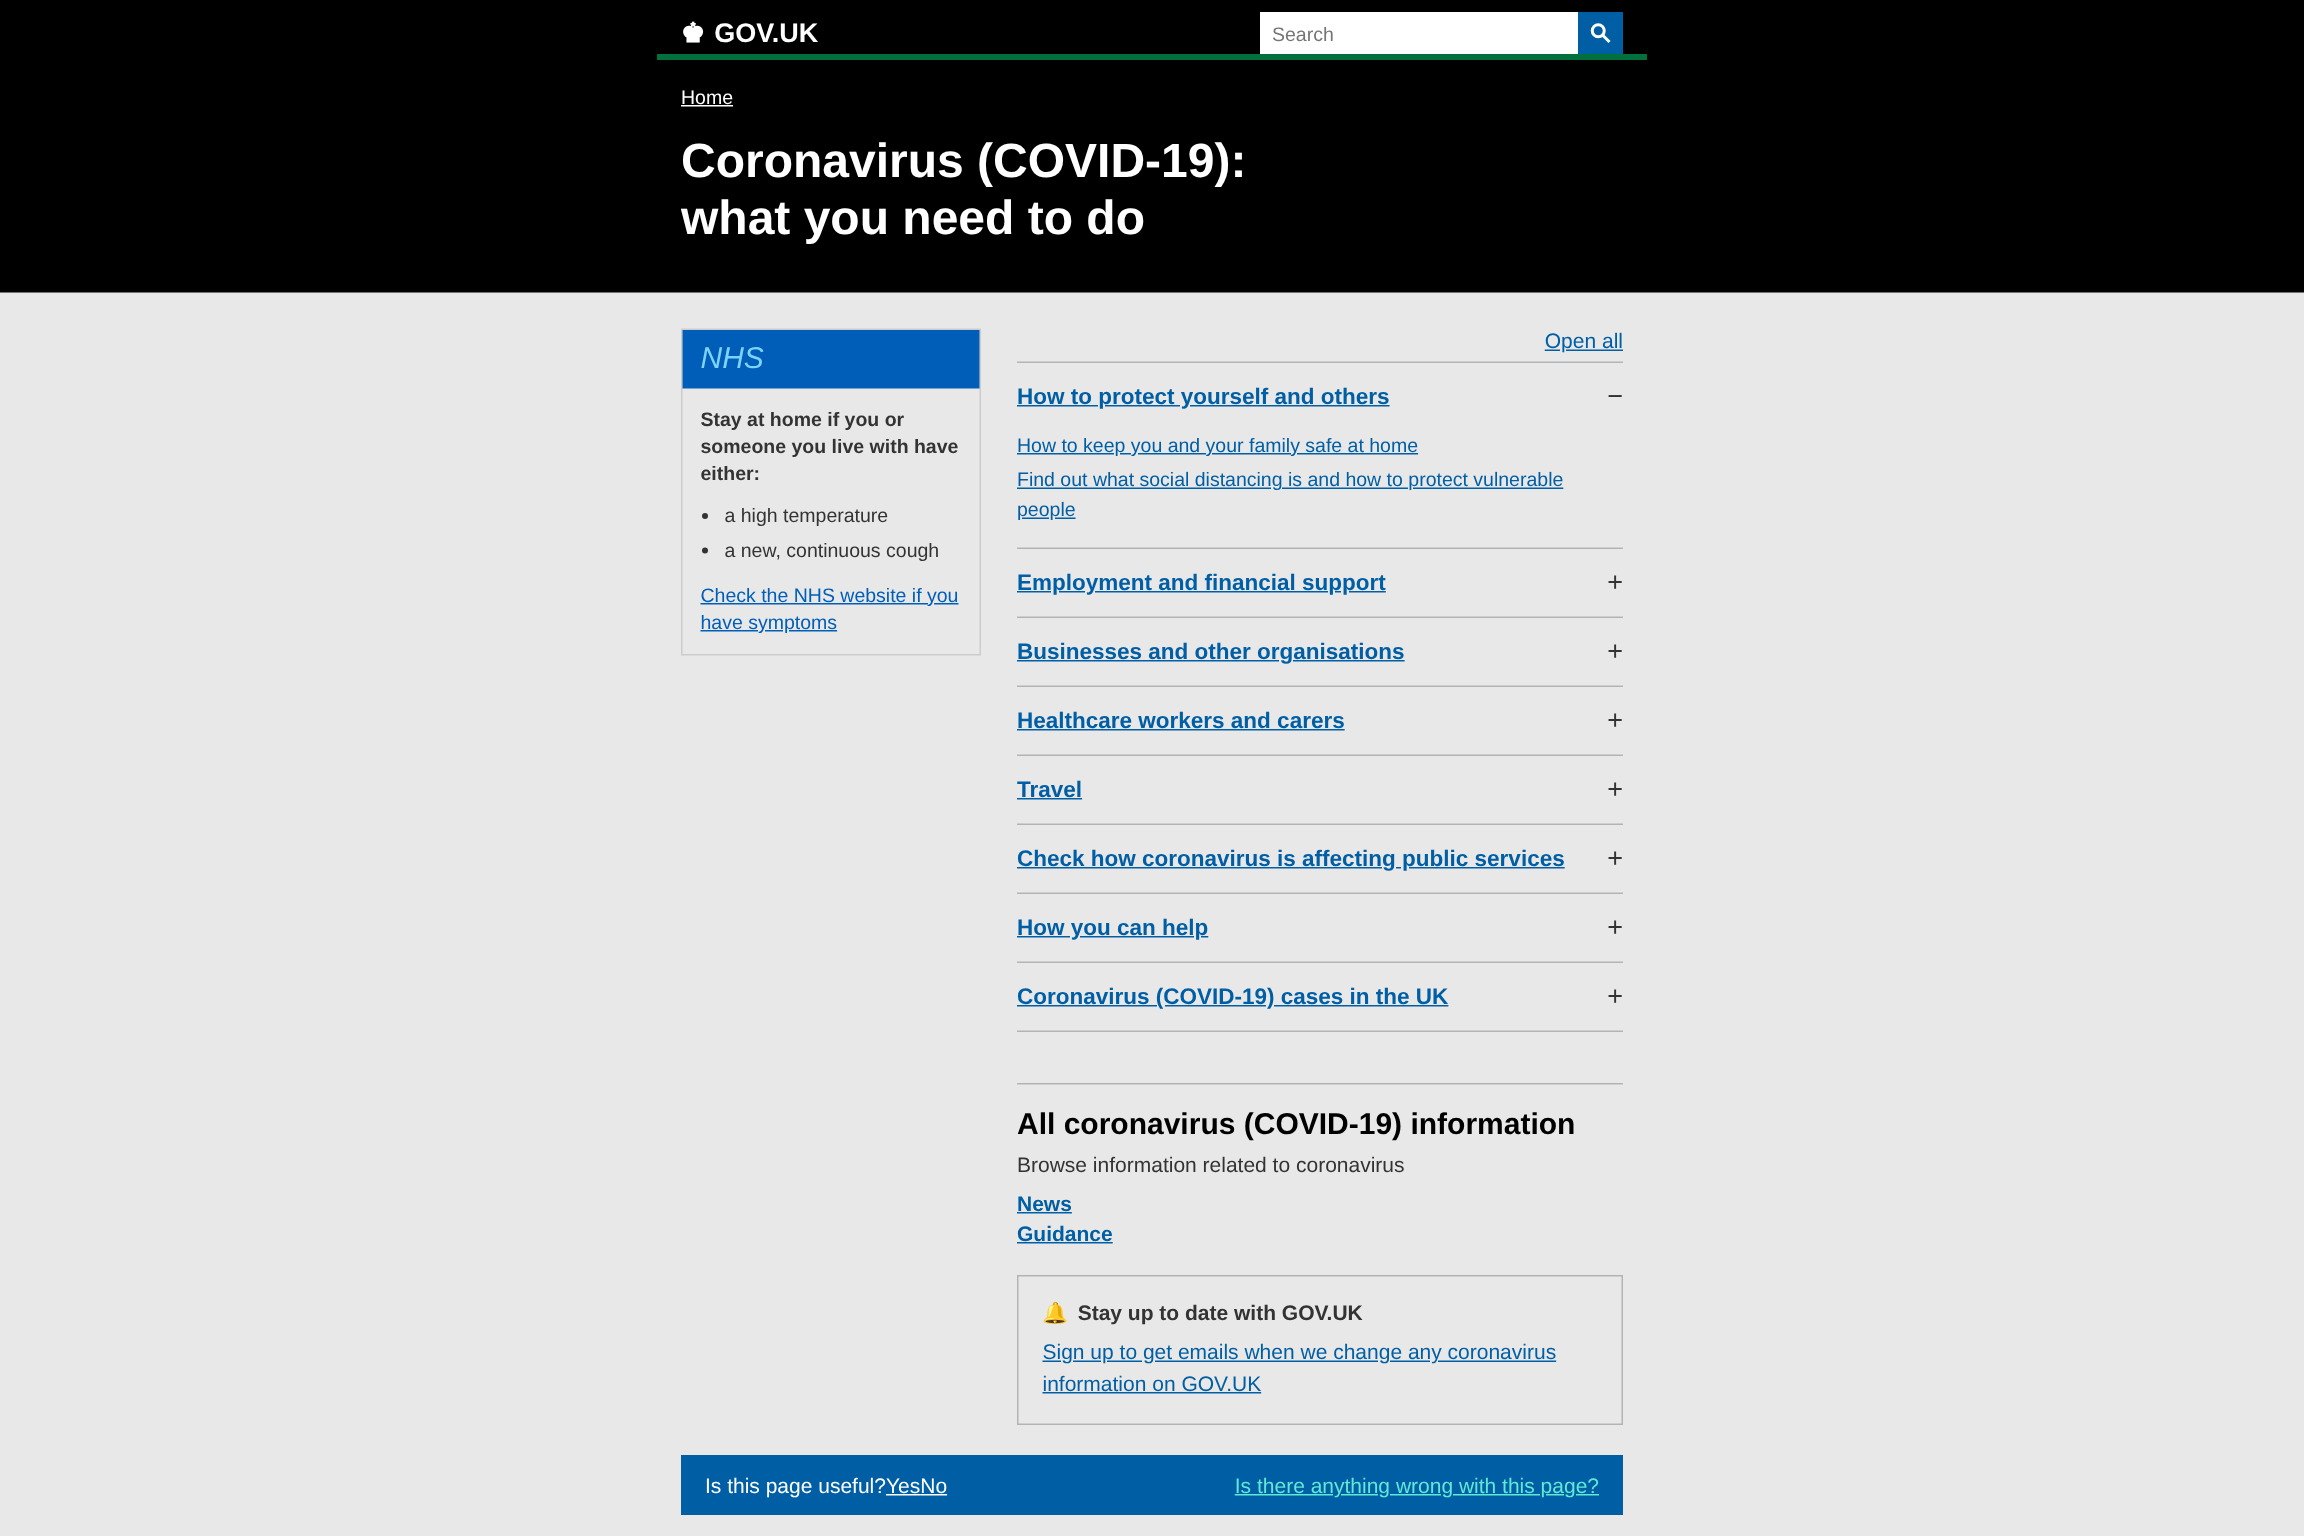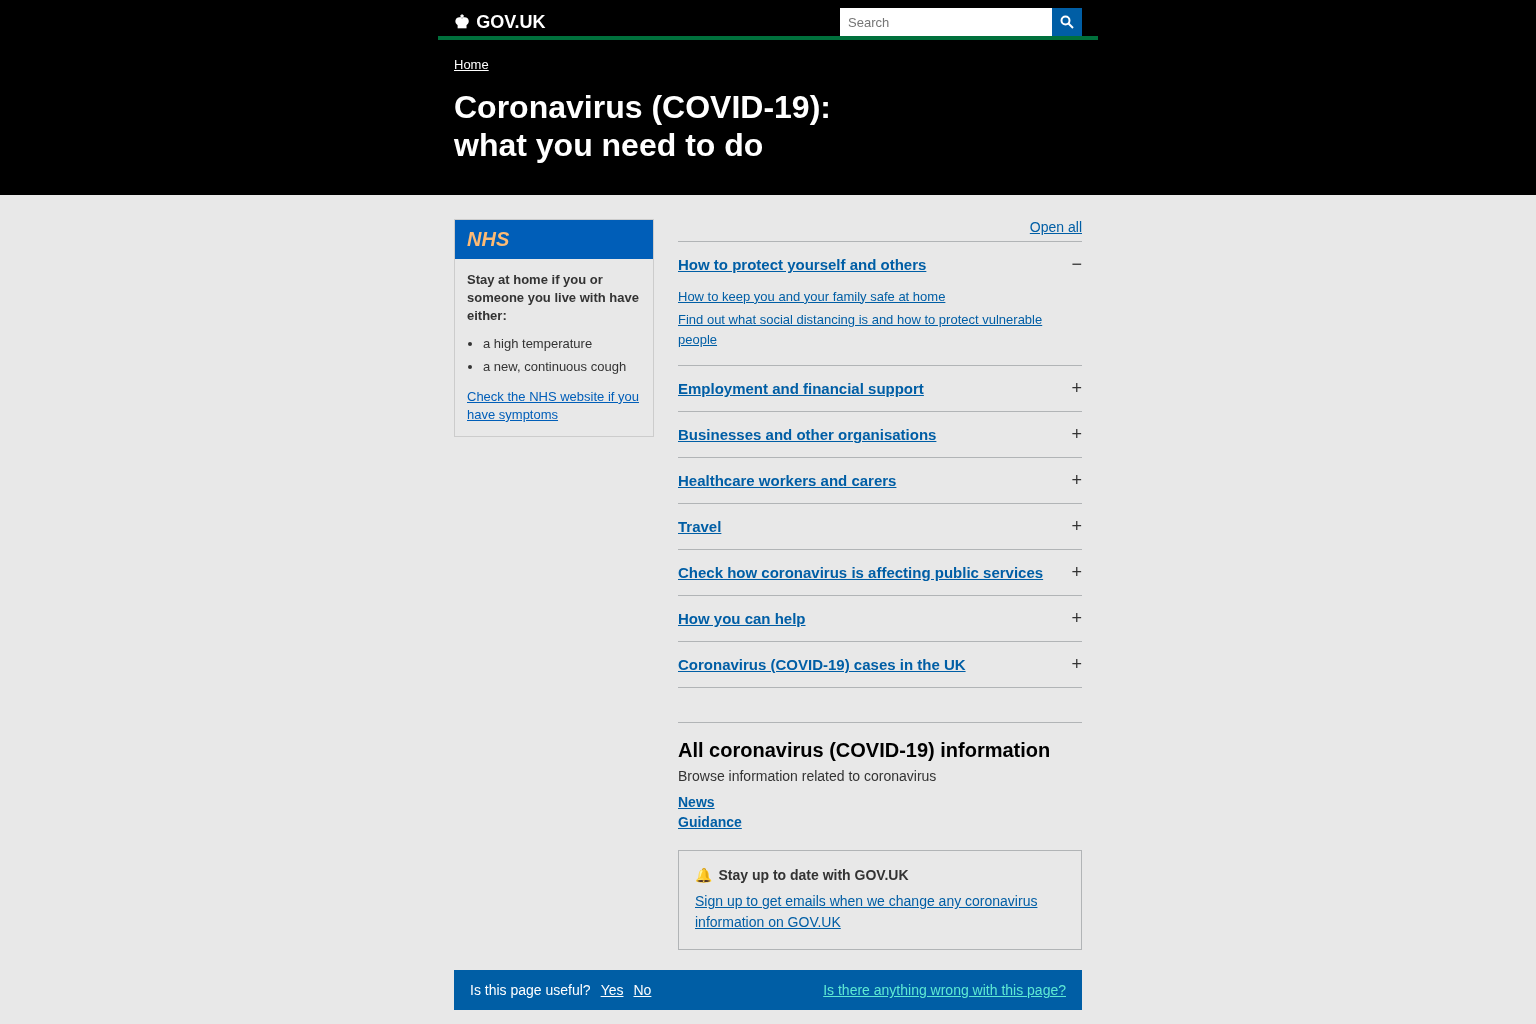--- a/index.html
+++ b/index.html
@@ -99,23 +99,23 @@
     .nhs-box {
       width: 200px;
       flex-shrink: 0;
       border: 1px solid #ccc;
     }
     .nhs-header {
       background: #005eb8;
       padding: 8px 12px;
     }
     .nhs-label {
-      color: #fdba74;
+      color: #7dd3fc;
       font-size: 20px;
-      font-weight: bold;
+      font-weight: normal;
       font-style: italic;
     }
     .nhs-content {
       padding: 12px;
       font-size: 13px;
     }
     .nhs-content p {
       font-weight: bold;
       margin-bottom: 10px;
       line-height: 1.4;
@@ -245,21 +245,20 @@
       display: flex;
       align-items: center;
       justify-content: space-between;
       font-size: 14px;
       color: #fff;
       margin-top: 20px;
     }
     .feedback-left {
       display: flex;
       align-items: center;
-      gap: 10px;
     }
     .feedback-label {
       color: #fff;
       font-size: 14px;
     }
     .feedback-btn {
       background: none;
       border: none;
       color: #fff;
       text-decoration: underline;

